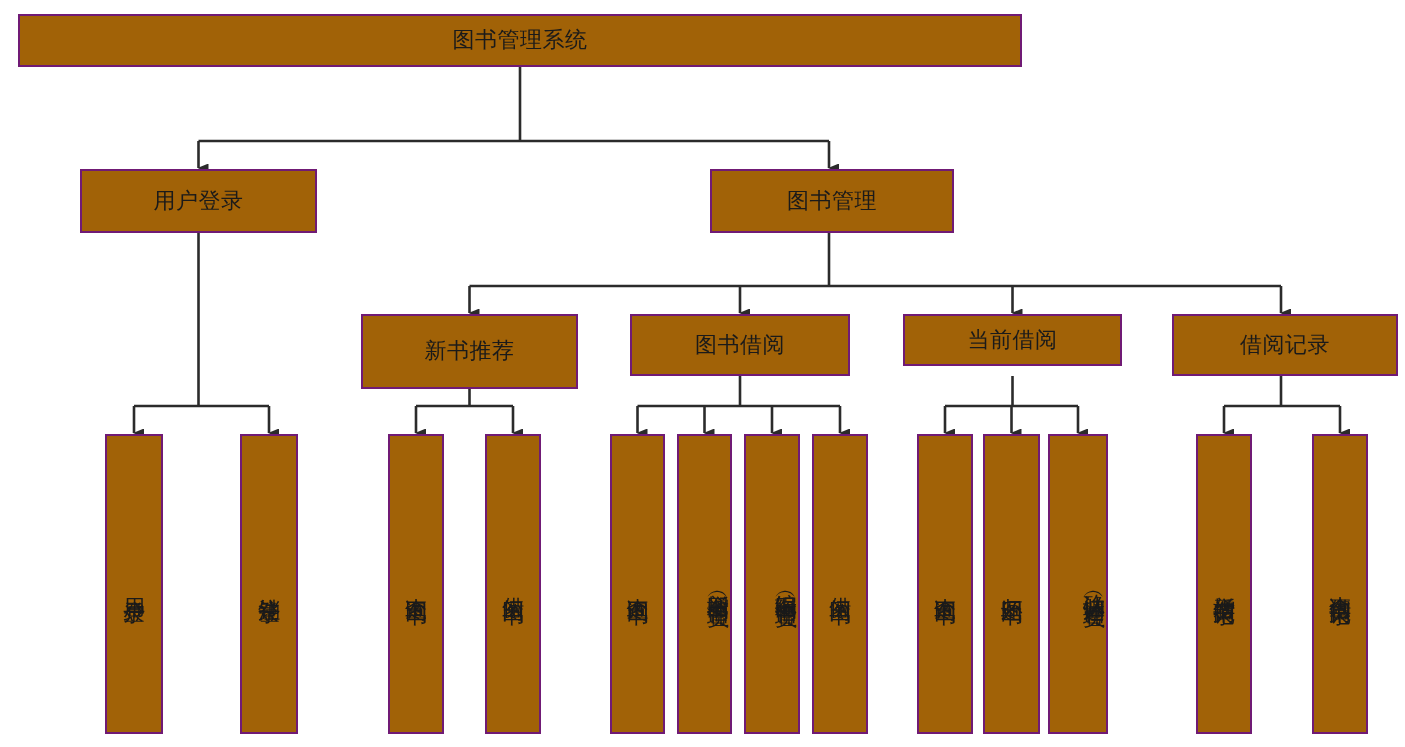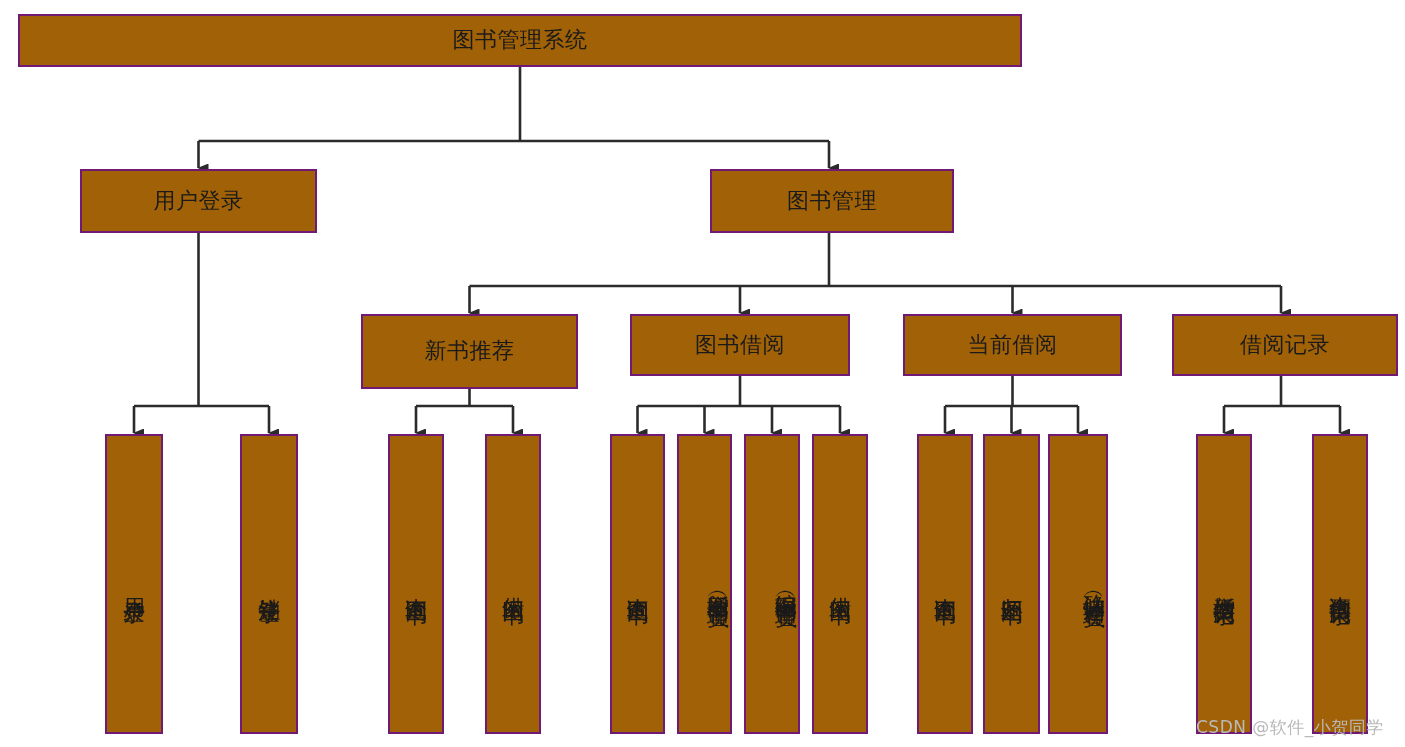--- a/index.html
+++ b/index.html
@@ -120,21 +120,21 @@
       </div>
       <div class="node horiz" style="left: 710px; top: 169px; width: 244px; height: 64px;">
         <span>图书管理</span>
       </div>
       <div class="node horiz" style="left: 361px; top: 314px; width: 217px; height: 75px;">
         <span>新书推荐</span>
       </div>
       <div class="node horiz" style="left: 630px; top: 314px; width: 220px; height: 62px; text-align: right;">
         <span>图书借阅</span>
       </div>
-      <div class="node horiz" style="left: 903px; top: 314px; width: 219px; height: 62px;">
+      <div class="node horiz" style="left: 903px; top: 314px; width: 219px; height: 52px;">
         <span>当前借阅</span>
       </div>
       <div class="node horiz" style="left: 1172px; top: 314px; width: 226px; height: 62px;">
         <span>借阅记录</span>
       </div>
       <div class="node vert" style="left: 105px; top: 434px; width: 58px; height: 300px;">
         <span class="vlabel">用户登录</span>
       </div>
       <div class="node vert" style="left: 240px; top: 434px; width: 58px; height: 300px;">
         <span class="vlabel">注销登录</span>
@@ -167,14 +167,13 @@
         <span class="vlabel" style="margin-top: 2px;">确认归还（管理员）</span>
       </div>
       <div class="node vert" style="left: 1196px; top: 434px; width: 56px; height: 300px;">
         <span class="vlabel">新增借阅记录</span>
       </div>
       <div class="node vert" style="left: 1312px; top: 434px; width: 56px; height: 300px;">
         <span class="vlabel">查询借阅记录</span>
       </div>
     </div>
 
-  <div class="watermark" style="left:1196px; top:716px;">CSDN @软件_小贺同学</div>
 </div>
 
 </body></html>

